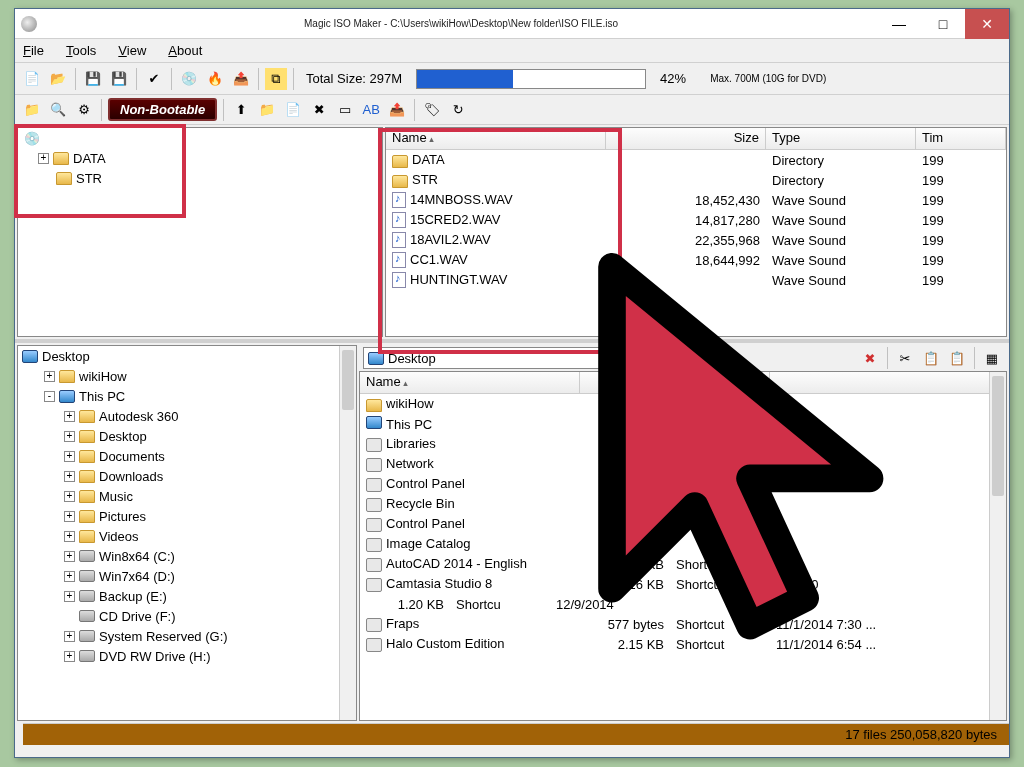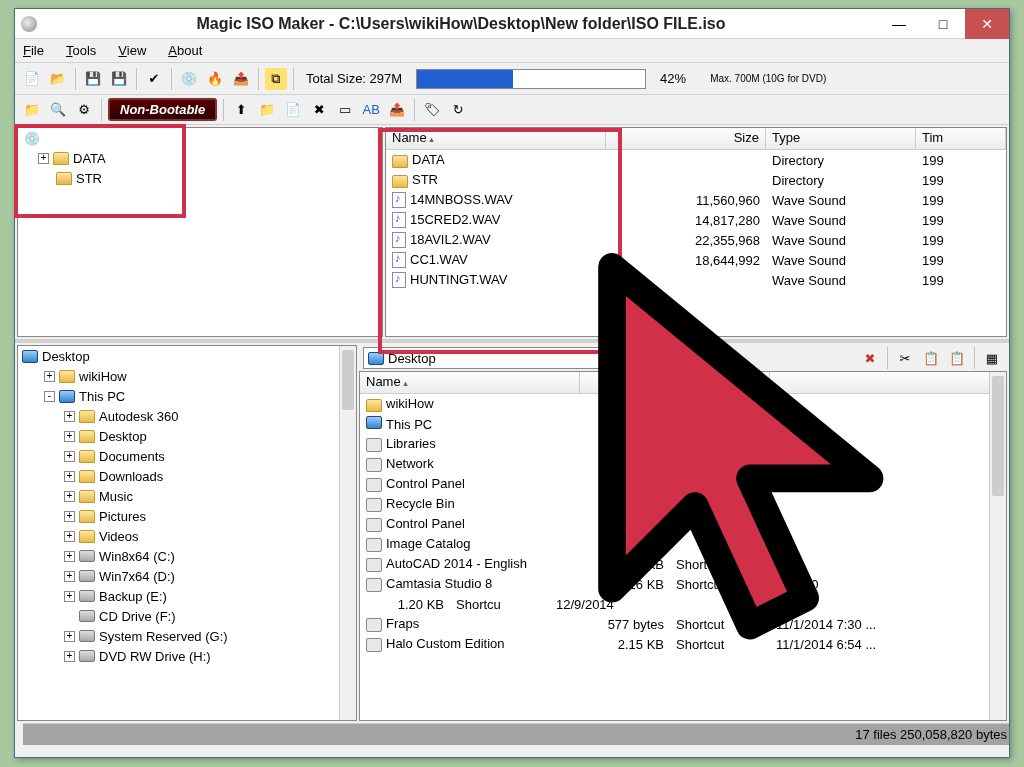--- a/index.html
+++ b/index.html
@@ -1,20 +1,20 @@
 <!DOCTYPE html>
 <html><head>
 <meta charset="utf-8">
 <style>
 * { box-sizing: border-box; margin: 0; padding: 0; font-family: "Segoe UI", Tahoma, sans-serif; font-size: 13px; }
 body { background: #a8c8a0; width: 1024px; height: 767px; overflow: hidden; position: relative; }
 .window { position: absolute; left: 14px; top: 8px; width: 996px; height: 750px; background: #f0f0f0; border: 1px solid #4a6a8a; box-shadow: 2px 2px 6px rgba(0,0,0,0.3); }
 .titlebar { height: 30px; background: #fff; display: flex; align-items: center; padding: 0 0 0 6px; border-bottom: 1px solid #d0d0d0; }
 .titlebar .app-icon { width: 16px; height: 16px; background: radial-gradient(circle at 40% 40%, #eee, #888); border-radius: 50%; margin-right: 8px; }
-.titlebar .title { flex: 1; text-align: center; font-size: 16px; color: #222; font-weight: bold; }
+.titlebar .title { flex: 1; text-align: center; font-size: 10px; color: #222; }
 .win-buttons { display: flex; }
 .win-buttons div { width: 44px; height: 30px; display: flex; align-items: center; justify-content: center; font-size: 14px; }
 .win-close { background: #c75050; color: #fff; }
 .menubar { height: 24px; display: flex; align-items: center; padding: 0 8px; gap: 22px; background: #f0f0f0; border-bottom: 1px solid #d0d0d0; }
 .menubar span { font-size: 13px; }
 .menubar span u { text-decoration: underline; }
 .toolbar1 { height: 32px; display: flex; align-items: center; padding: 2px 6px; gap: 4px; background: #f0f0f0; border-bottom: 1px solid #d0d0d0; }
 .tbtn { width: 22px; height: 22px; display:flex; align-items:center; justify-content:center; border: 1px solid transparent; }
 .sep { width:1px; height:22px; background:#c0c0c0; margin:0 2px; }
 .size-label { font-size:13px; padding:0 6px; }
@@ -34,21 +34,21 @@
 .row .cell { padding:0 6px; font-size:13px; overflow:hidden; }
 .fld-icon { width:16px; height:13px; background:linear-gradient(#ffe79c,#e8b84a); border:1px solid #c89830; border-radius:2px 2px 0 0; display:inline-block; margin-right:4px; vertical-align:middle; }
 .wav-icon { width:14px; height:16px; background:#fff; border:1px solid #88a; display:inline-block; margin-right:4px; vertical-align:middle; position:relative; }
 .wav-icon::after { content:"♪"; position:absolute; left:2px; top:-1px; font-size:11px; color:#2060d0; }
 .panes-bottom { display:flex; height:380px; }
 .tree-bot { width: 340px; background:#fff; border:1px solid #888; margin:2px; overflow:auto; }
 .right-bot { flex:1; display:flex; flex-direction:column; margin:2px 2px 2px 0; }
 .right-toolbar { height:26px; display:flex; align-items:center; gap:4px; padding:0 4px; background:#f0f0f0; }
 .combo { flex:0 0 280px; height:22px; border:1px solid #888; background:#fff; display:flex; align-items:center; padding:0 4px; }
 .list-bot { flex:1; background:#fff; border:1px solid #888; display:flex; flex-direction:column; }
-.statusbar { height:22px; border-top:1px solid #ccc; display:flex; justify-content:flex-end; align-items:center; padding:0 2px; background:#a3a3a3; font-size:13px;margin-left:8px; }
+.statusbar { height:22px; border-top:1px solid #ccc; display:flex; justify-content:flex-end; align-items:center; padding:0 12px; background:#a16207; font-size:13px;margin-left:8px; }
 .tree-line { display:flex; align-items:center; height:20px; padding-left:4px; font-size:13px; white-space:nowrap; }
 .exp { width:11px; height:11px; border:1px solid #888; display:inline-flex; align-items:center; justify-content:center; font-size:10px; line-height:1; margin-right:4px; background:#fff; }
 .mon-icon { width:16px; height:13px; background:linear-gradient(#9cf,#38c); border:1px solid #247; display:inline-block; margin-right:4px; border-radius:2px; }
 .drv-icon { width:16px; height:12px; background:linear-gradient(#ddd,#aaa); border:1px solid #777; display:inline-block; margin-right:4px; border-radius:2px; }
 .highlight-box { position:absolute; border:4px solid #d03048; pointer-events:none; }
 .big-cursor { position:absolute; left:520px; top:230px; pointer-events:none; }
 .scroll-v { position:absolute; right:0; top:0; bottom:0; width:17px; background:#f0f0f0; border-left:1px solid #ccc; }
 .scroll-thumb { position:absolute; left:2px; right:2px; background:#cdcdcd; border-radius:2px; }
 .generic-icon { width:16px; height:14px; display:inline-block; margin-right:4px; vertical-align:middle; border:1px solid #888; background:#e8e8e8; border-radius:2px; }
 .hdr-sort::after { content:" ▴"; font-size:9px; color:#666; }
@@ -147,21 +147,21 @@
             <div class="cell" style="flex:1">199</div>
           </div>
           <div class="row">
             <div class="cell" style="width:220px"><span class="fld-icon"></span>STR</div>
             <div class="cell" style="width:160px;text-align:right"></div>
             <div class="cell" style="width:150px">Directory</div>
             <div class="cell" style="flex:1">199</div>
           </div>
           <div class="row">
             <div class="cell" style="width:220px"><span class="wav-icon"></span>14MNBOSS.WAV</div>
-            <div class="cell" style="width:160px;text-align:right">11,560,960</div>
+            <div class="cell" style="width:160px;text-align:right">18,452,430</div>
             <div class="cell" style="width:150px">Wave Sound</div>
             <div class="cell" style="flex:1">199</div>
           </div>
           <div class="row">
             <div class="cell" style="width:220px"><span class="wav-icon"></span>15CRED2.WAV</div>
             <div class="cell" style="width:160px;text-align:right">14,817,280</div>
             <div class="cell" style="width:150px">Wave Sound</div>
             <div class="cell" style="flex:1">199</div>
           </div>
           <div class="row">

